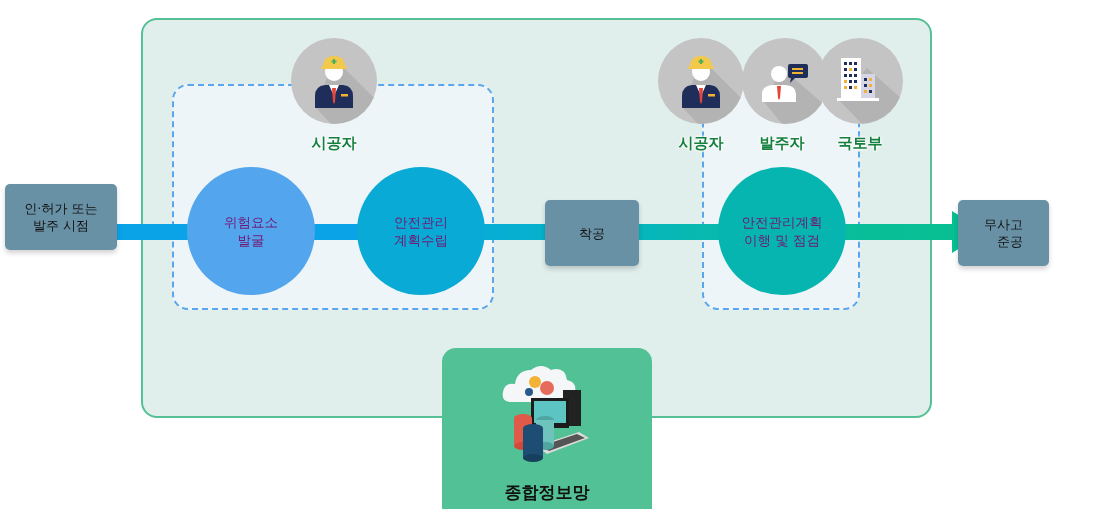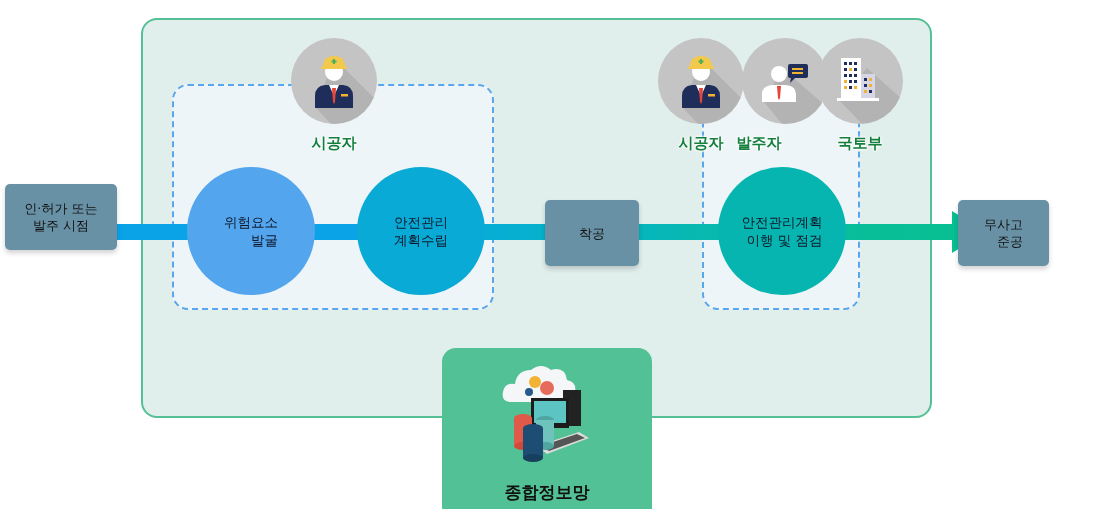--- a/index.html
+++ b/index.html
@@ -31,43 +31,43 @@
     box-shadow: 0 3px 5px rgba(0,0,0,0.18);
     display: flex; align-items: center; justify-content: center; text-align: center;
     font-size: 13px; line-height: 17px; color: #111; white-space: pre-line; font-weight: 500;
   }
   .box-start { left: 5px; top: 184px; width: 112px; height: 66px; }
   .box-begin { left: 545px; top: 200px; width: 94px; height: 66px; }
   .box-end { left: 958px; top: 200px; width: 91px; height: 66px; text-align: right; }
 
   .stage-circle {
     position: absolute; border-radius: 50%;
-    display: flex; align-items: center; justify-content: center; text-align: right;
-    font-size: 13.5px; line-height: 18px; color: #0f172a; white-space: pre-line;
+    display: flex; align-items: center; justify-content: center; text-align: center;
+    font-size: 13.5px; line-height: 18px; color: #701a75; white-space: pre-line;
   }
   .c1 { left: 187px; top: 167px; width: 128px; height: 128px; background: #53a6ee; }
   .c2 { left: 357px; top: 167px; width: 128px; height: 128px; background: #09aad6; }
   .c3 { left: 718px; top: 167px; width: 128px; height: 128px; background: #07b5b0; }
 
   .actor {
     position: absolute; width: 86px; height: 86px; border-radius: 50%; background: #c4c4c4; overflow: hidden;
   }
   .actor svg { position: absolute; left: 0; top: 0; }
   .actor-a { left: 291px; top: 38px; }
   .actor-b { left: 658px; top: 38px; }
   .actor-c { left: 742px; top: 38px; }
   .actor-d { left: 817px; top: 38px; }
 
   .actor-label {
     position: absolute; font-size: 15px; font-weight: bold; color: #15803d; text-align: center; width: 86px;
     text-shadow: 0 0 3px #fff, 0 0 3px #fff, 0 0 3px #fff;
   }
   .lbl-a { left: 291px; top: 134px; }
   .lbl-b { left: 658px; top: 134px; }
-  .lbl-c { left: 716px; top: 134px; }
+  .lbl-c { left: 739px; top: 134px; }
   .lbl-d { left: 817px; top: 134px; }
 
   .info-panel {
     position: absolute; left: 442px; top: 348px; width: 210px; height: 174px;
     background: #53c196; border-radius: 14px; padding-left: 16px;
   }
   .info-icon { position: absolute; left: 53px; top: 10px; }
   .info-label {
     position: absolute; left: 0; top: 133px; width: 210px; text-align: center;
     font-size: 17px; font-weight: bold; color: #111;

